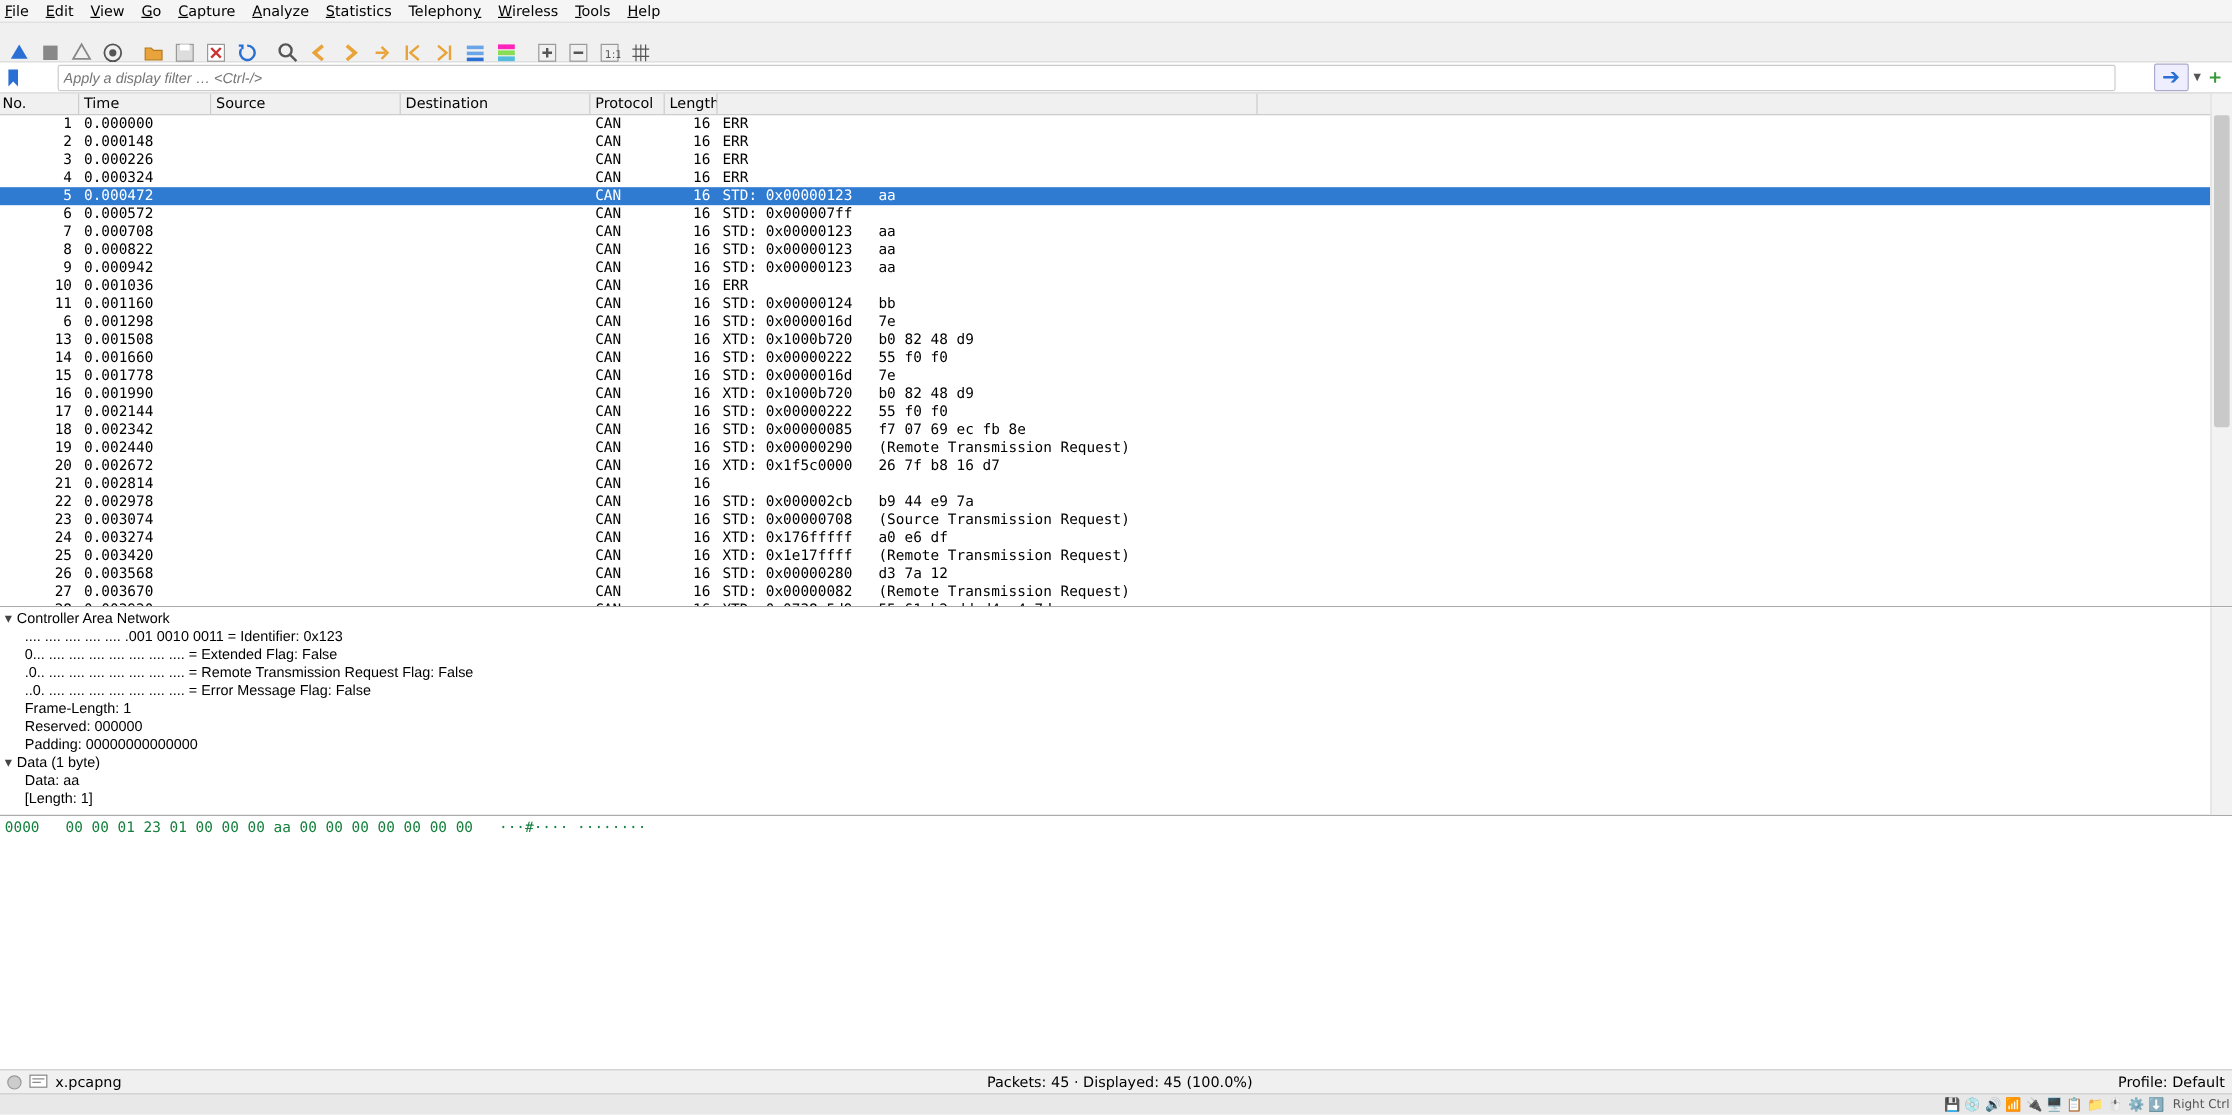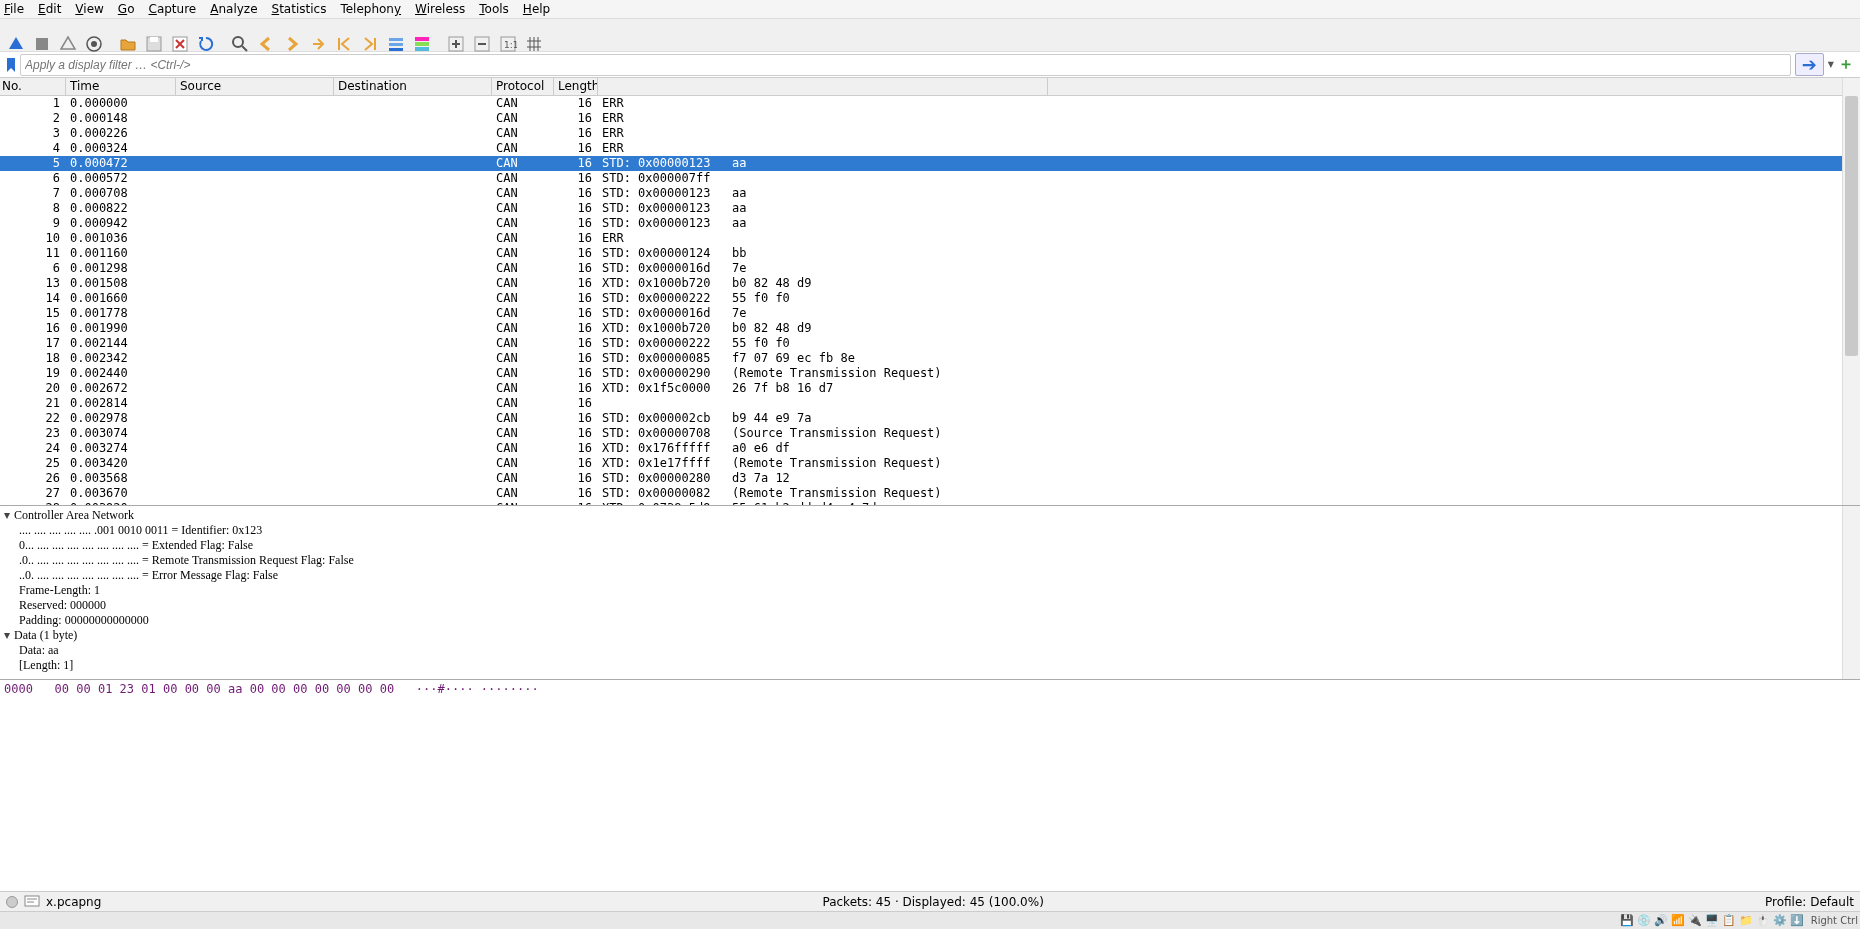--- a/index.html
+++ b/index.html
@@ -3,21 +3,21 @@
 <meta charset="utf-8">
 <style>
   * { box-sizing: border-box; margin: 0; padding: 0; }
   body { font-family: "DejaVu Sans", Arial, sans-serif; font-size: 12px; background: #fff; color: #000; width: 1860px; height: 929px; overflow: hidden; display: flex; flex-direction: column; }
   .menubar { display: flex; padding: 2px 4px; background: #f5f5f5; height: 18px; align-items: center; text-align: right; }
   .menubar span { margin-right: 14px; cursor: default; }
   .menubar span u { text-decoration: underline; }
   .toolbar { display: flex; align-items: center; padding: 2px 4px; background: #f0f0f0; border-top: 1px solid #ddd; border-bottom: 1px solid #ddd; height: 34px; gap: 2px; }
   .tb-btn { width: 24px; height: 24px; display: flex; align-items: center; justify-content: center; border-radius: 2px; margin-top: 17px; }
   .tb-sep { width: 6px; }
-  .filter-bar { display: flex; align-items: center; padding: 2px; height: 26px; border-bottom: 1px solid #ccc; }
+  .filter-bar { display: flex; align-items: center; padding: 2px; height: 26px; border-bottom: 1px solid #ccc; gap: 28px; }
   .filter-icon { width: 14px; height: 22px; display: flex; align-items: center; justify-content: center; margin: 0 2px; }
   .filter-input { flex: 1; height: 22px; border: 1px solid #ccc; border-radius: 2px; padding: 0 4px; font-size: 12px; color: #888; font-style: italic; outline: none; }
   .filter-right { display: flex; align-items: center; gap: 4px; padding: 0 4px; }
   .arrow-blue { color: #2a6fd4; font-size: 18px; }
   .plus-green { color: #3a9a3a; font-size: 16px; font-weight: bold; }
   .packet-list-wrap { display: flex; height: 428px; border-bottom: 1px solid #aaa; }
   .packet-list { flex: 1; overflow: hidden; display: flex; flex-direction: column; }
   .pk-header { display: flex; background: #f0f0f0; border-bottom: 1px solid #ccc; height: 18px; font-size: 12px; }
   .pk-header > div { border-right: 1px solid #ccc; padding: 1px 4px; overflow: hidden; white-space: nowrap; }
   .col-no { width: 66px; text-align: left; }
@@ -28,26 +28,26 @@
   .col-len { width: 44px; text-align: right; padding-right: 6px !important; }
   .col-info { flex: 1; }
   .pk-rows { overflow-y: hidden; font-family: "DejaVu Sans Mono", "Courier New", monospace; font-size: 12px; }
   .pk-row { display: flex; height: 15px; line-height: 15px; }
   .pk-row.selected { background: #2f7bd1; color: #fff; }
   .pk-row > div { padding: 0 4px; overflow: hidden; white-space: nowrap; }
   .pk-row .col-no { text-align: right; padding-right: 6px; }
   .pk-row .col-len { text-align: right; padding-right: 6px; }
   .pk-scroll { width: 18px; background: #f2f2f2; border-left: 1px solid #ddd; position: relative; }
   .pk-thumb { position: absolute; top: 18px; left: 2px; right: 2px; height: 260px; background: #c9c9c9; border-radius: 2px; }
-  .details-pane { padding: 2px 4px; font-family: Liberation Serif, serif; font-size: 12px; height: 174px; overflow: hidden; border-bottom: 1px solid #aaa; background: #fff; display:flex; }
+  .details-pane { padding: 2px 4px; font-family: Liberation Sans, sans-serif; font-size: 12px; height: 174px; overflow: hidden; border-bottom: 1px solid #aaa; background: #fff; display:flex; }
   .details-body { flex:1; }
   .details-pane .tree-arrow { display: inline-block; width: 10px; color: #444; }
   .details-pane .tree-line { white-space: pre; line-height: 15px; }
   .det-scroll { width:18px; background:#f2f2f2; border-left:1px solid #ddd; position:relative; margin:-2px -4px -2px 0;}
-  .hex-pane { padding: 2px 4px; font-family: "DejaVu Sans Mono", "Courier New", monospace; font-size: 12px; color: #701a75; flex: 1; background: #fff; }
+  .hex-pane { padding: 2px 4px; font-family: "DejaVu Sans Mono", "Courier New", monospace; font-size: 12px; color: #15803d; flex: 1; background: #fff; }
   .statusbar { display: flex; align-items: center; height: 20px; border-top: 1px solid #ccc; background: #f0f0f0; font-size: 12px; padding: 0 6px; gap: 8px; }
   .statusbar .sb-left { display: flex; align-items: center; gap: 6px; }
   .statusbar .sb-mid { flex: 1; text-align: center; }
   .statusbar .sb-right { }
   .taskbar { display: flex; align-items: center; justify-content: flex-end; height: 18px; background: #e8e8e8; border-top: 1px solid #ccc; font-size: 10px; gap: 2px; padding: 0 2px; color:#555;}
   .taskbar .tk-icon { width: 15px; height: 14px; display: flex; align-items: center; justify-content: center; font-size: 11px; }
   svg { display: block; }
   .hdr-first { padding-left: 2px !important; }
 </style>
 </head>

